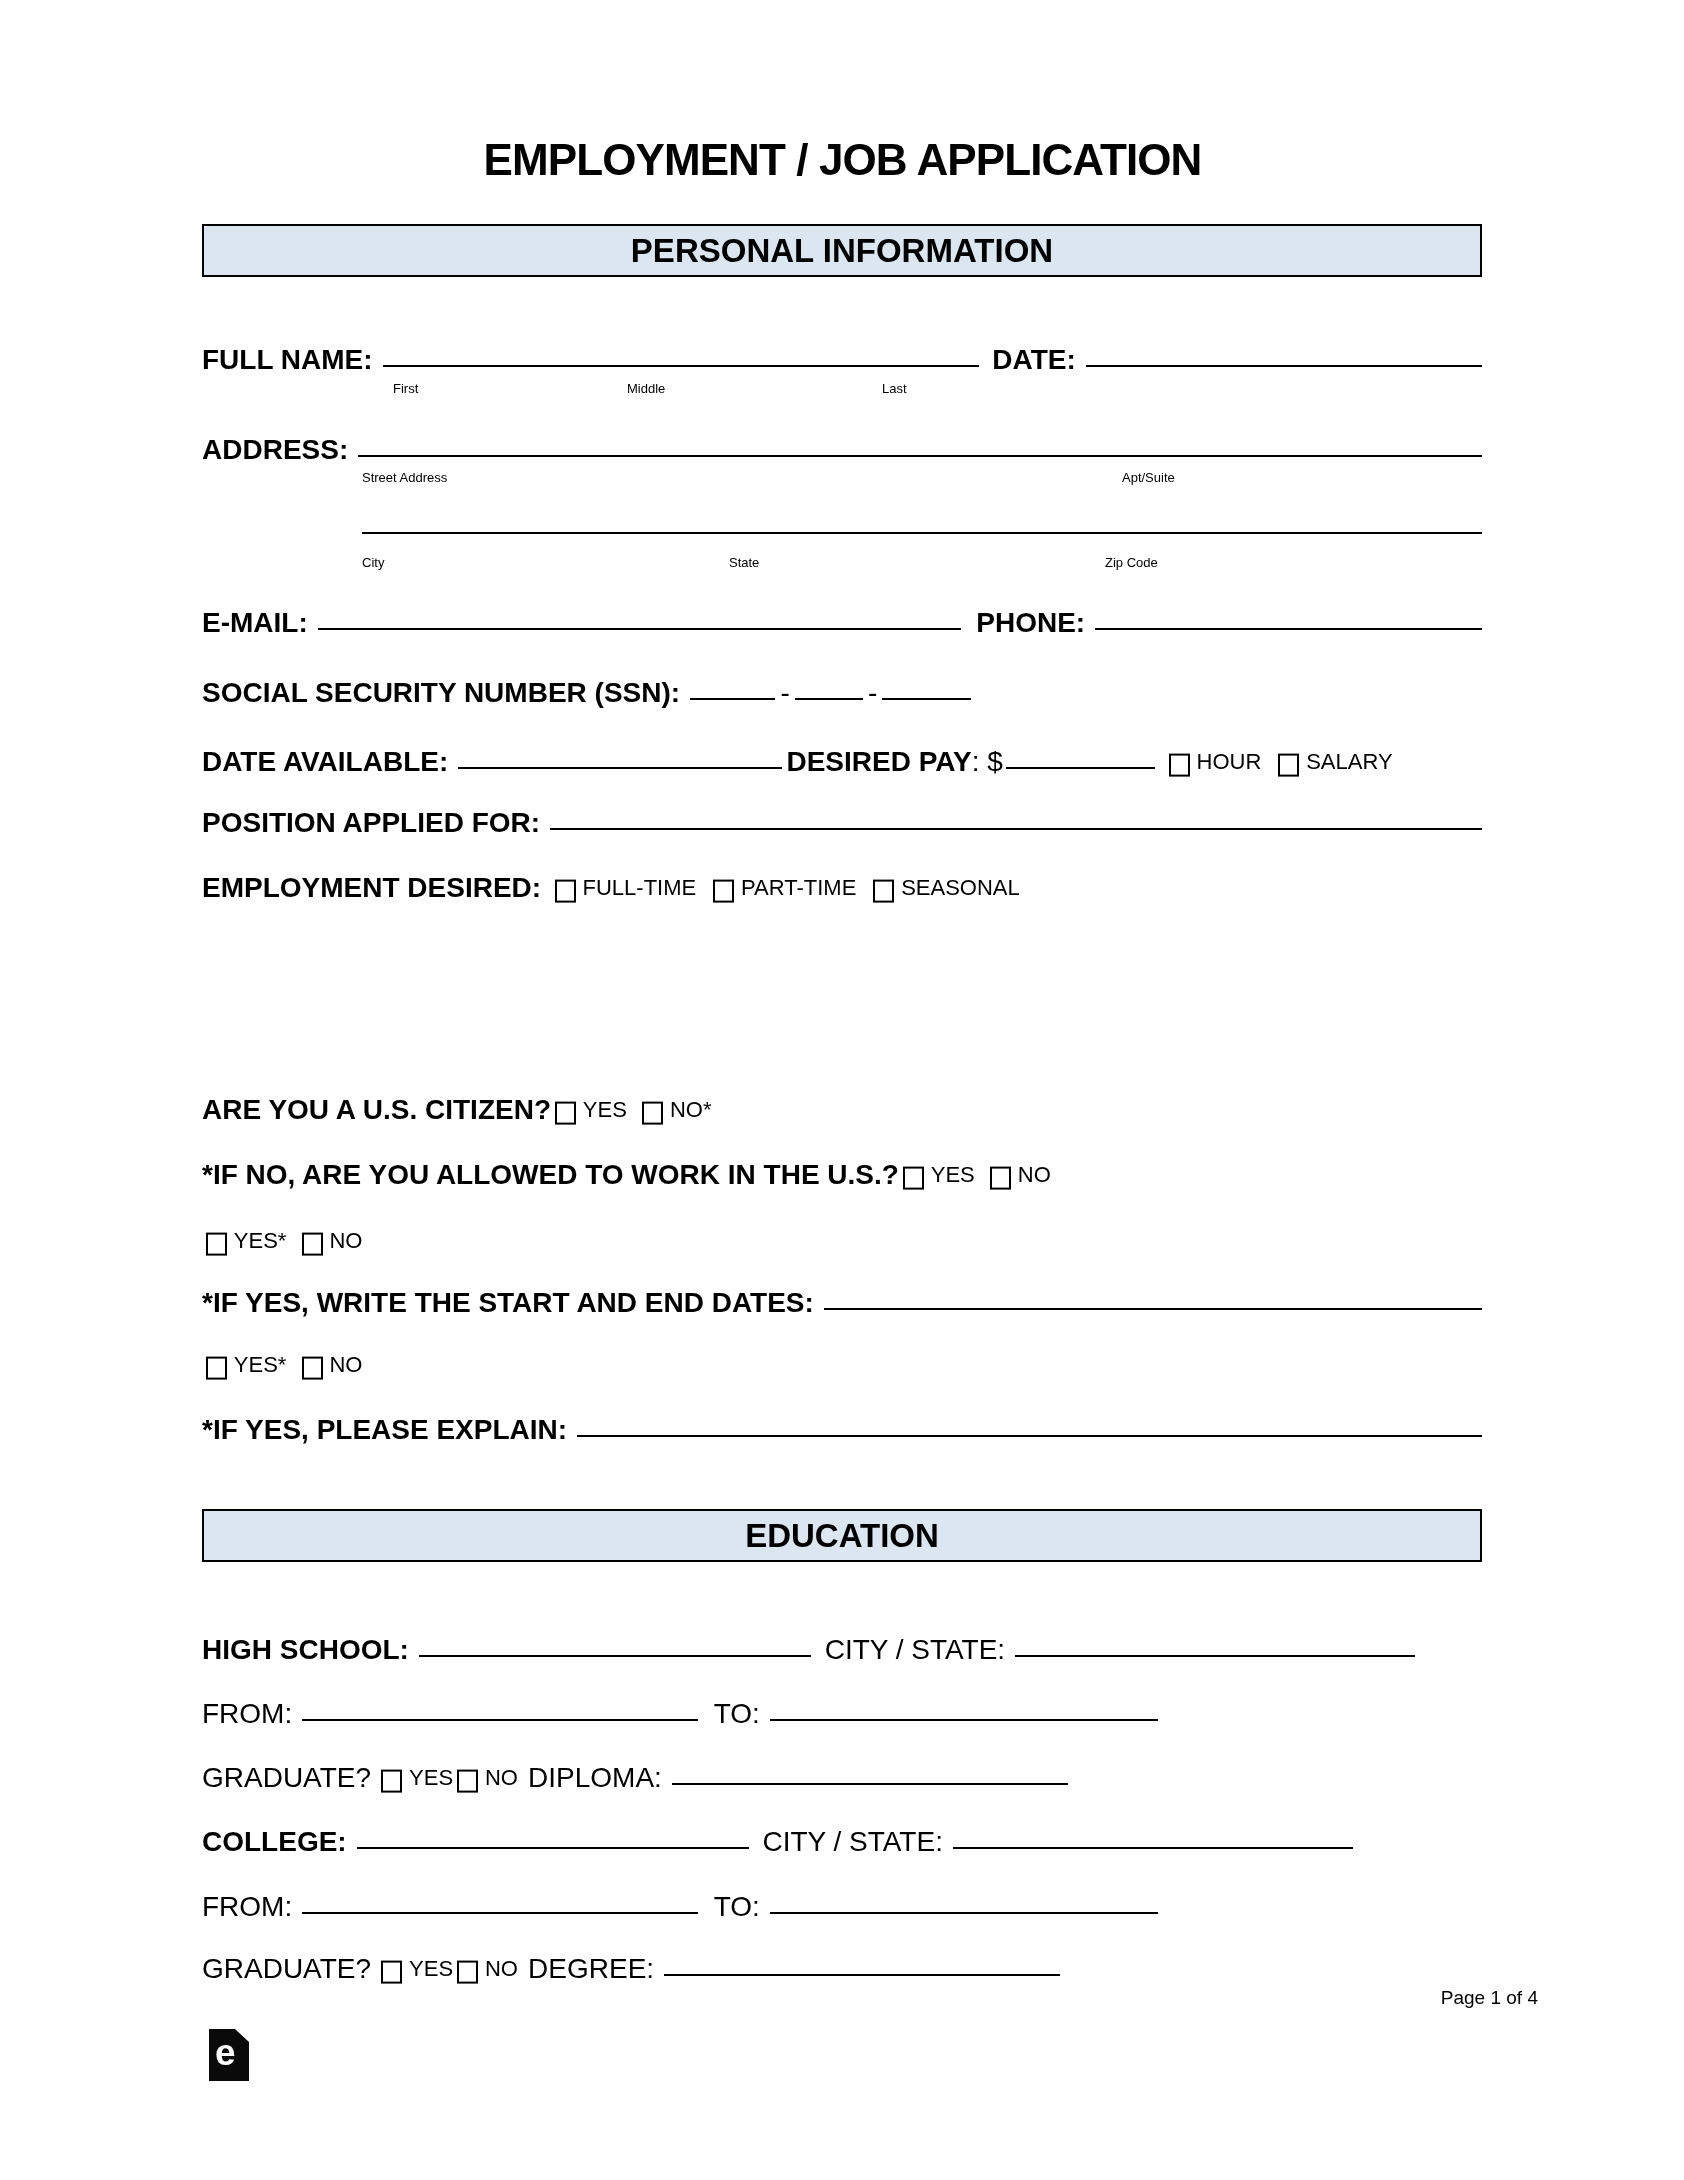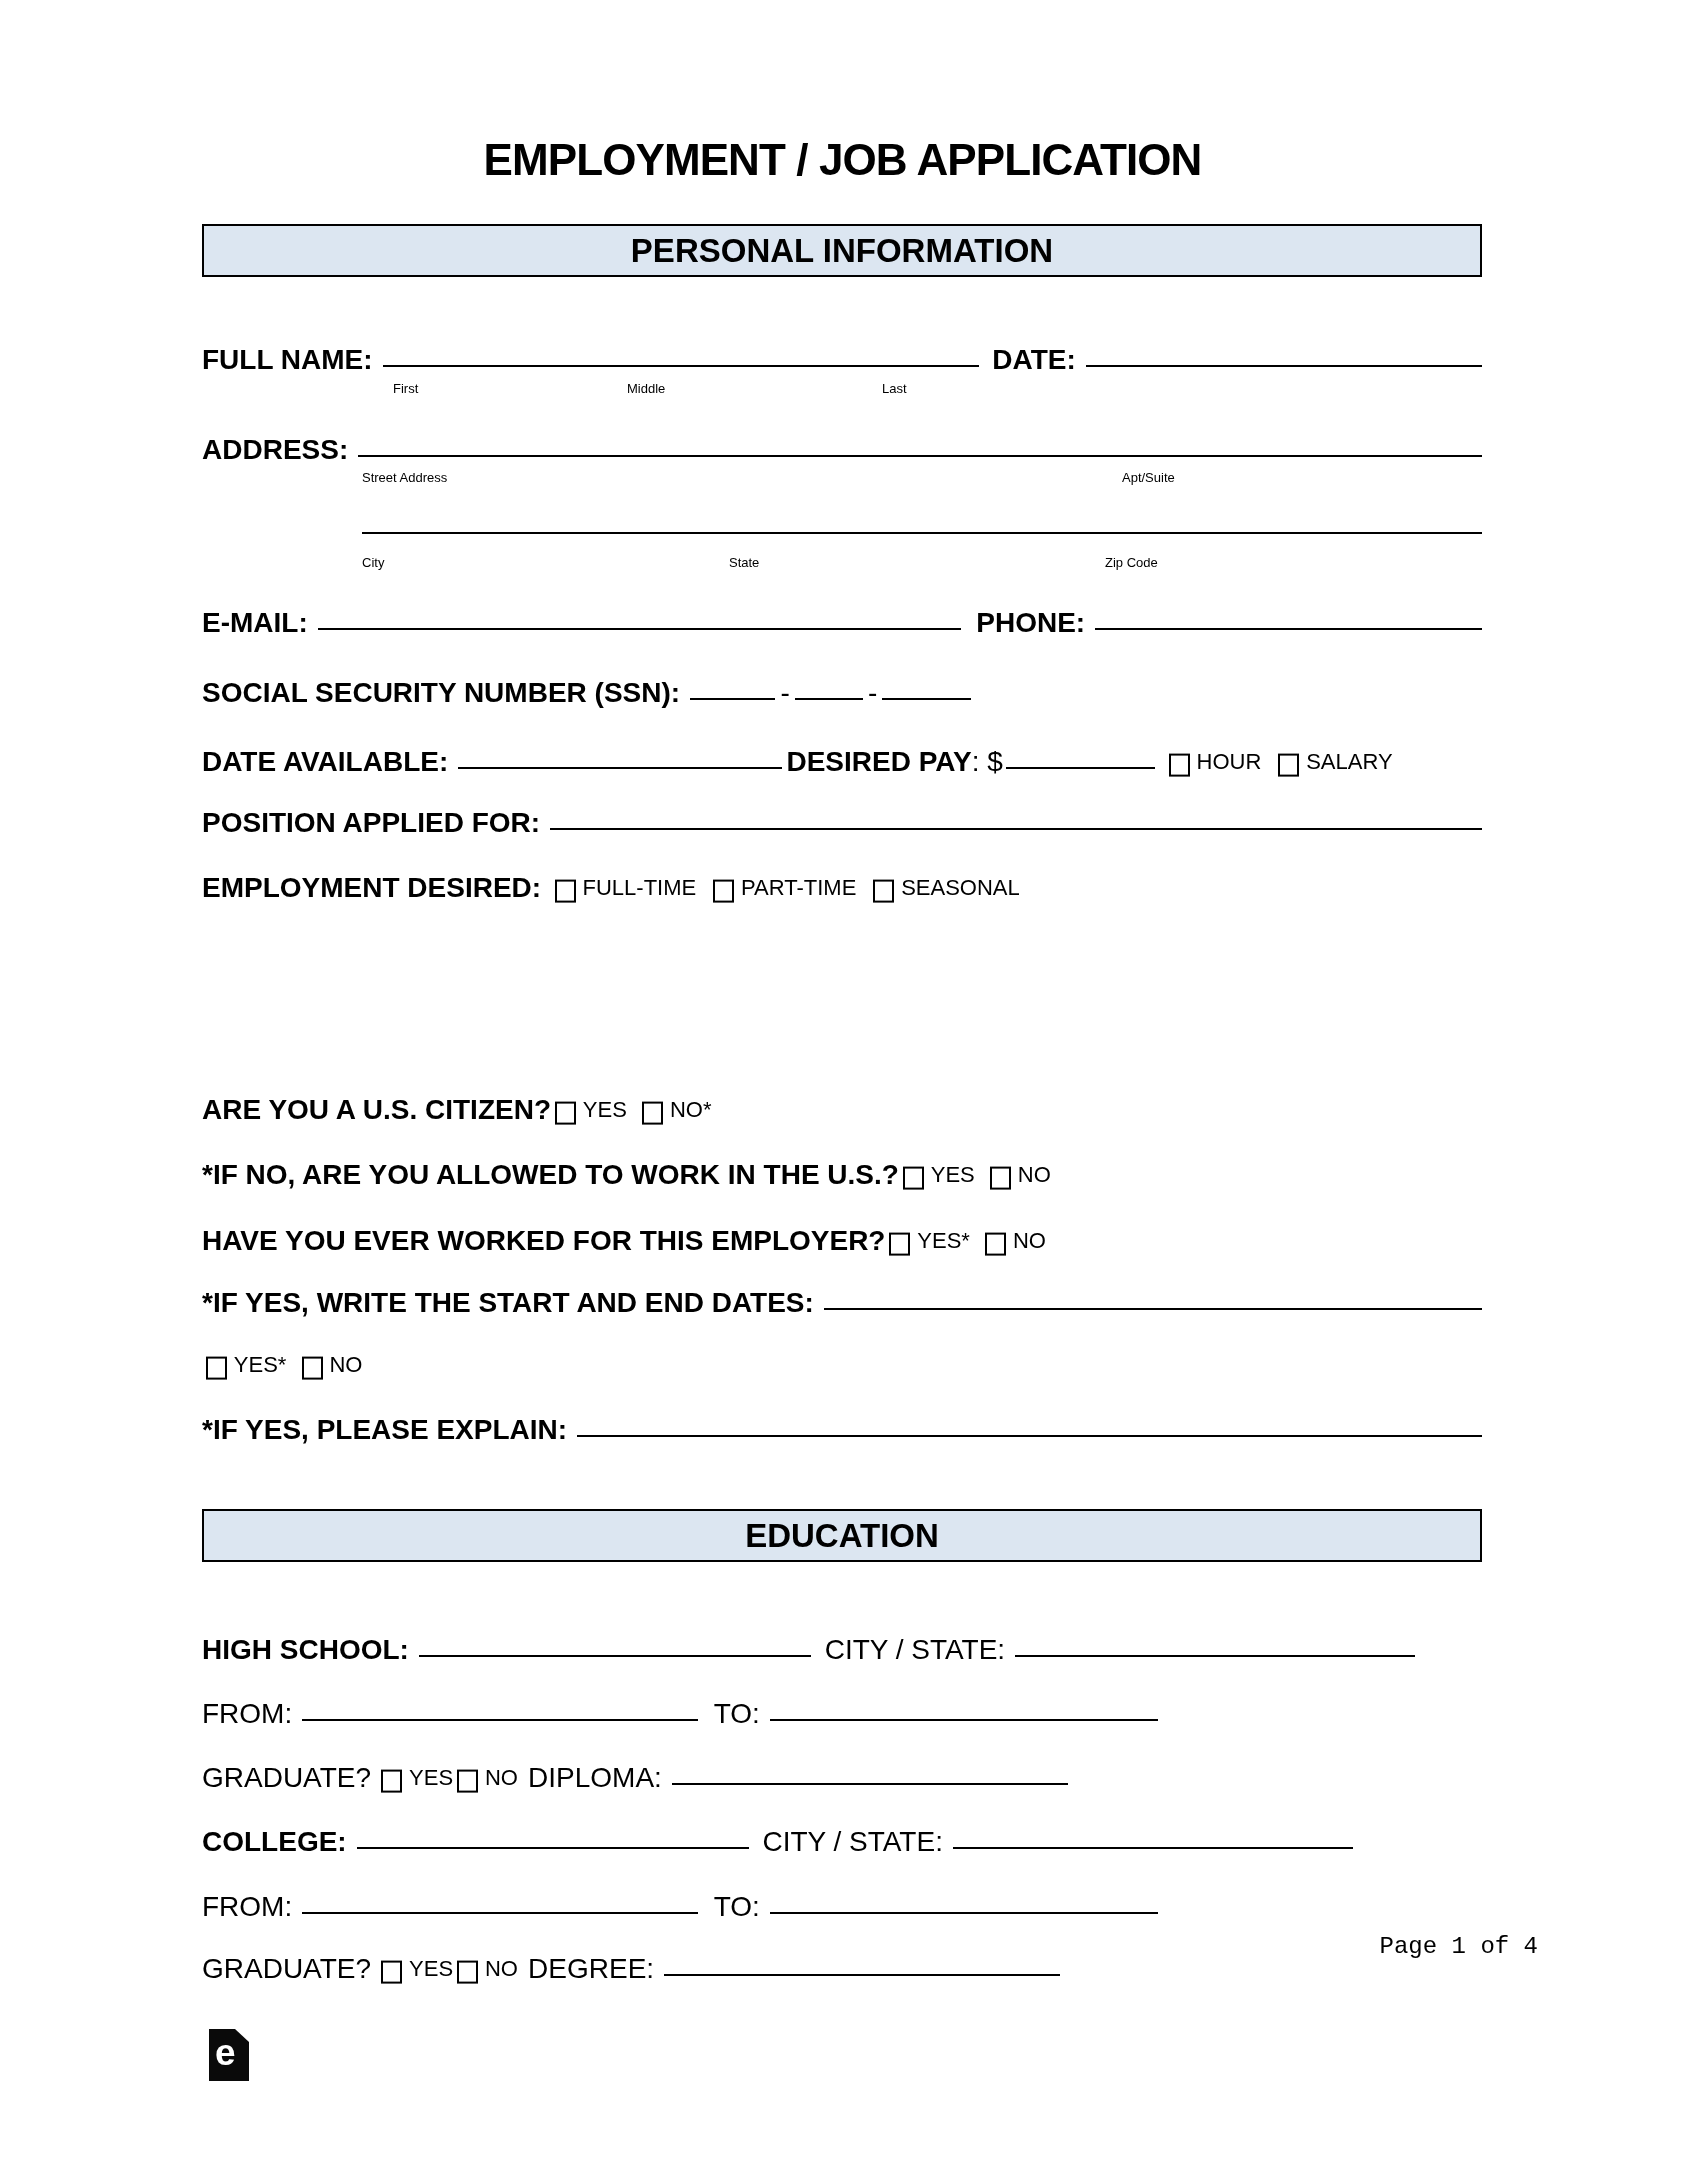--- a/index.html
+++ b/index.html
@@ -46,21 +46,21 @@
   .ml18{margin-left:15.3px}.ml20{margin-left:17px}
   .footer-logo {
     position:absolute; left:209px; top:2029px; width:40px; height:52px;
     background:var(--logo-bg, #0a0a0a);
     clip-path:polygon(0 0, 65% 0, 100% 25%, 100% 100%, 0 100%);
   }
   .footer-logo span {
     position:absolute; left:6px; top:5.1px;
     color:#fff; font-weight:bold; font-size:37px; line-height:37px;
   }
-  .page-num { position:absolute; top:1933px; right:147px; font-size:24px;font-family:Liberation Mono, monospace; }
+  .page-num { position:absolute; top:1987px; right:147px; font-size:19px; }
 </style>
 </head>
 <body>
 
 <div class="page">
 
   <div class="title">EMPLOYMENT / JOB APPLICATION</div>
 
   <div class="bar" style="top:224px">
     <span>PERSONAL INFORMATION</span>
@@ -150,21 +150,20 @@
 
   <div class="row" style="top:1159px">
     <span class="b">*IF NO, ARE YOU ALLOWED TO WORK IN THE U.S.?</span>
     <div class="cb ml14"></div>
     <span class="opt ml8">YES</span>
     <div class="cb ml18"></div>
     <span class="opt ml8">NO</span>
   </div>
 
   <div class="row" style="top:1225px">
-    <span class="b">HAVE YOU EVER WORKED FOR THIS EMPLOYER?</span>
     <div class="cb ml14"></div>
     <span class="opt ml8">YES*</span>
     <div class="cb ml18"></div>
     <span class="opt ml8">NO</span>
   </div>
 
   <div class="row" style="top:1287px">
     <span class="b">*IF YES, WRITE THE START AND END DATES:</span>
     <div class="line fill ml12"></div>
   </div>

